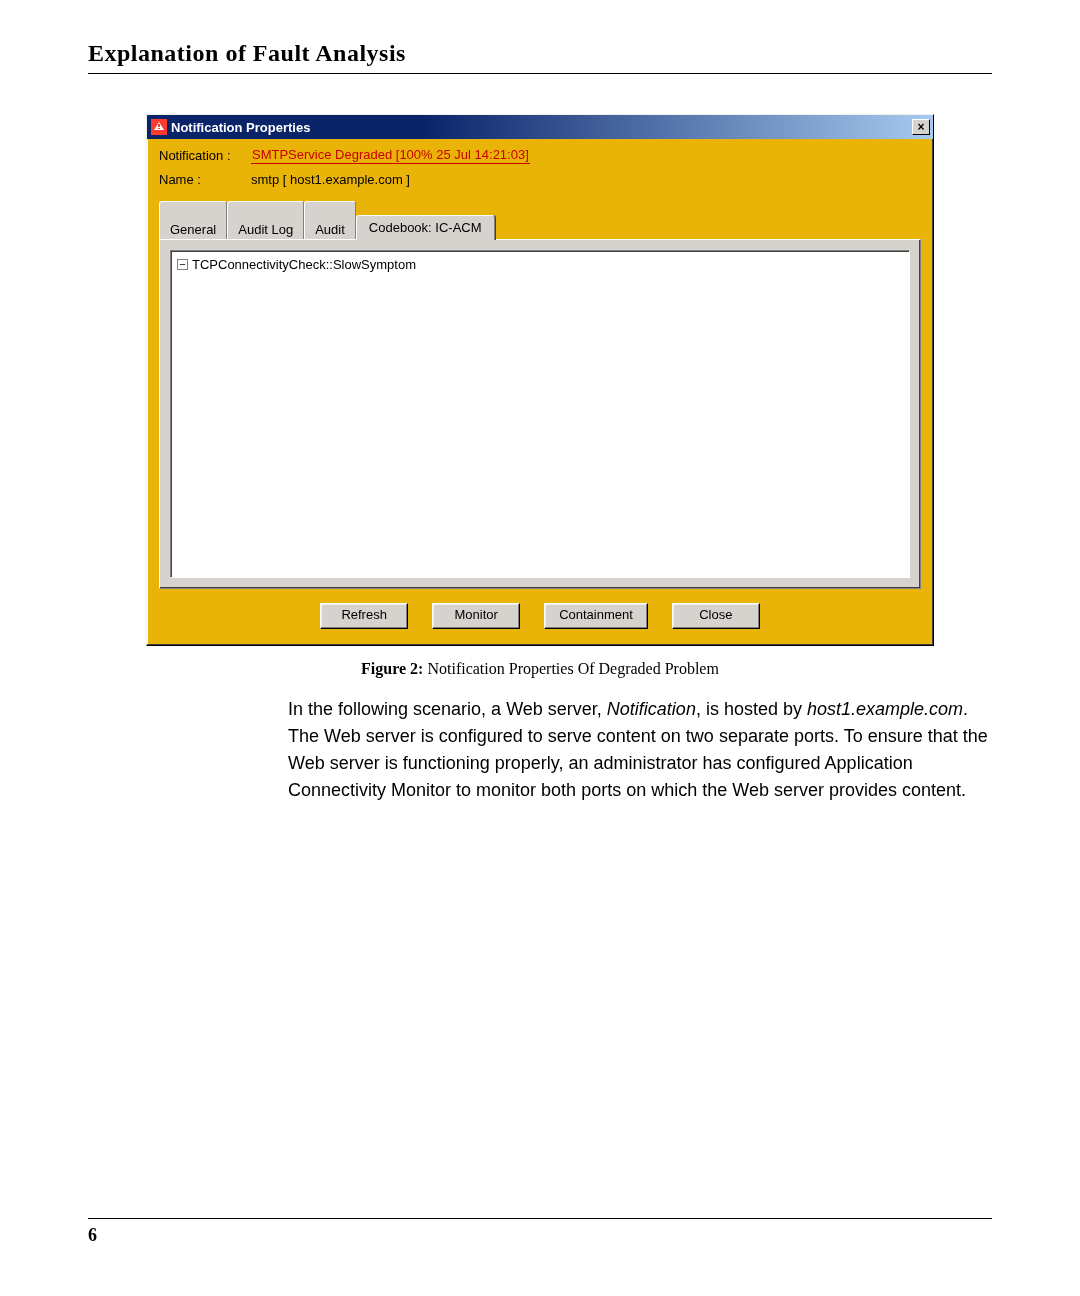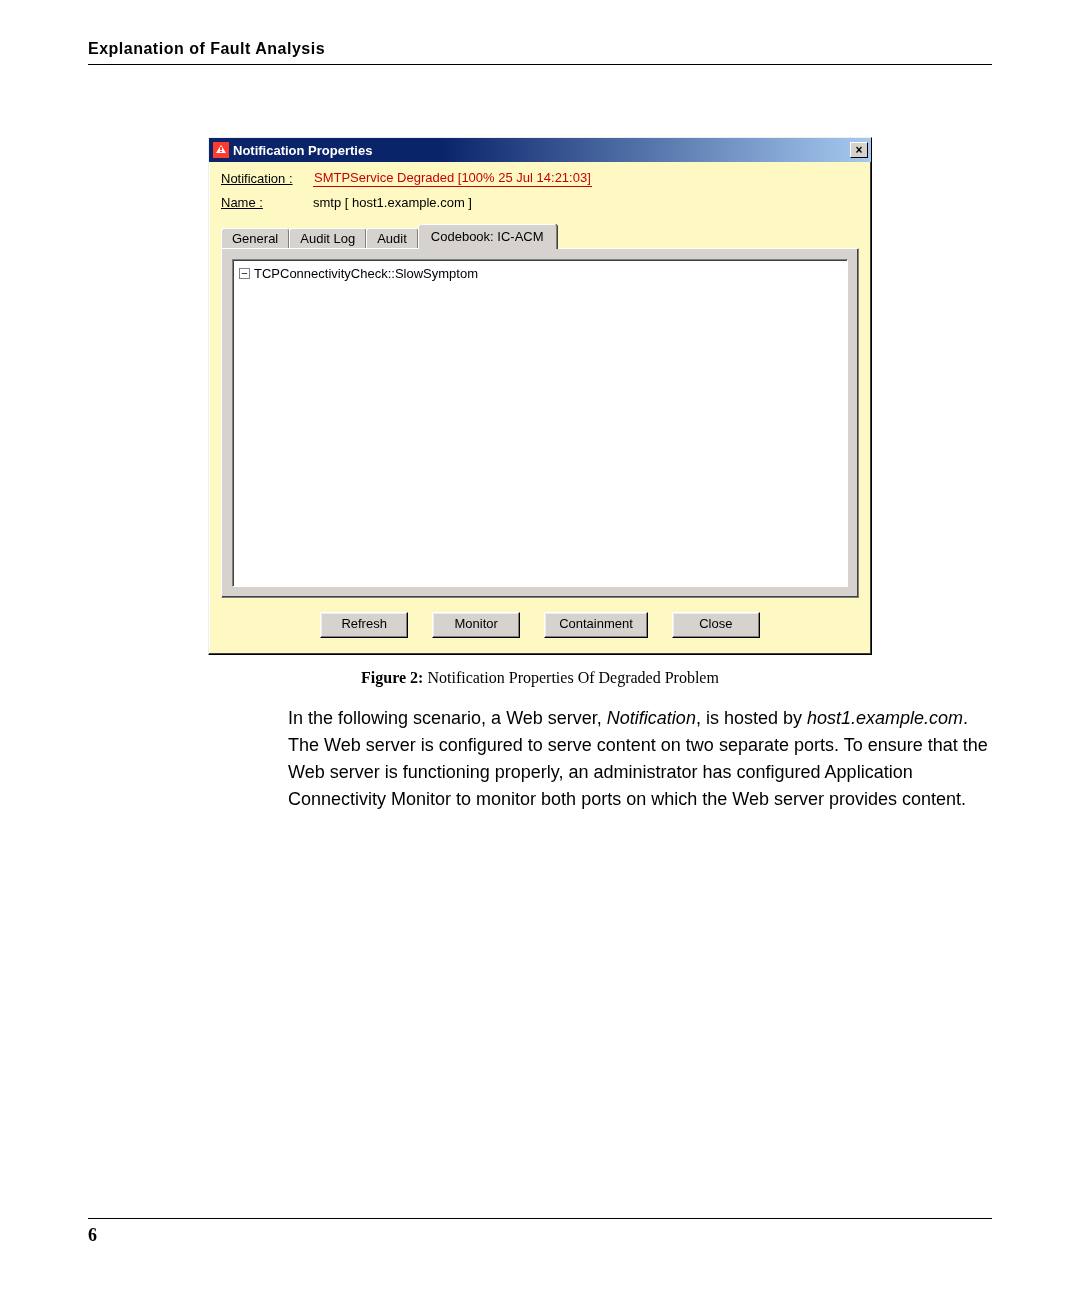--- a/index.html
+++ b/index.html
@@ -12,35 +12,35 @@
     color: #000;
   }
   .page {
     position: relative;
     width: 1080px;
     height: 1296px;
     box-sizing: border-box;
     padding: 40px 88px 40px 88px;
   }
   .page-header {
-    font-family: Liberation Sans, sans-serif;
+    font-family: Liberation Serif, serif;
     font-weight: bold;
-    font-size: 16px;
+    font-size: 24px;
     letter-spacing: 0.5px;
     padding-bottom: 6px;
     border-bottom: 1px solid #000;
-    margin-bottom: 72px;
+    margin-bottom: 40px;
   }
 
   
   .dialog {
     position: relative;
     margin: 8px auto;
-    width: 664px;
-    background: #fef9c3;
+    width: 788px;
+    background: #eab308;
     border: 1px solid #000;
     border-top-color: #f0efe9;
     border-left-color: #f0efe9;
     box-shadow: inset -1px -1px 0 #404040, inset 1px 1px 0 #ffffff;
     box-sizing: border-box;
   }
   .titlebar {
     height: 24px;
     display: flex;
     align-items: center;
@@ -86,40 +86,39 @@
     font-size: 13px;
     color: #000;
   }
   .field-row {
     display: flex;
     align-items: center;
     margin-bottom: 8px;
   }
   .field-label {
     width: 92px;
-    text-decoration: underline;
   }
   .notif-value {
     color: #c80000;
     border-bottom: 1px solid #c80000;
     padding: 0 1px 1px 1px;
     text-align: right;
   }
   .name-value { }
 
   
   .tabs-row {
     display: flex;
     align-items: flex-end;
     margin-top: 14px;
     font-family: Arial, Helvetica, sans-serif;
     font-size: 13px;
   }
   .tab {
-    padding: 2px 10px 3px 10px;
+    padding: 20px 10px 3px 10px;
     background: #d6d3ce;
     border: 1px solid #808080;
     border-bottom: none;
     border-top-color: #ffffff;
     border-left-color: #ffffff;
     border-top-left-radius: 3px;
     border-top-right-radius: 3px;
     margin-right: 0px;
     position: relative;
     z-index: 1;

